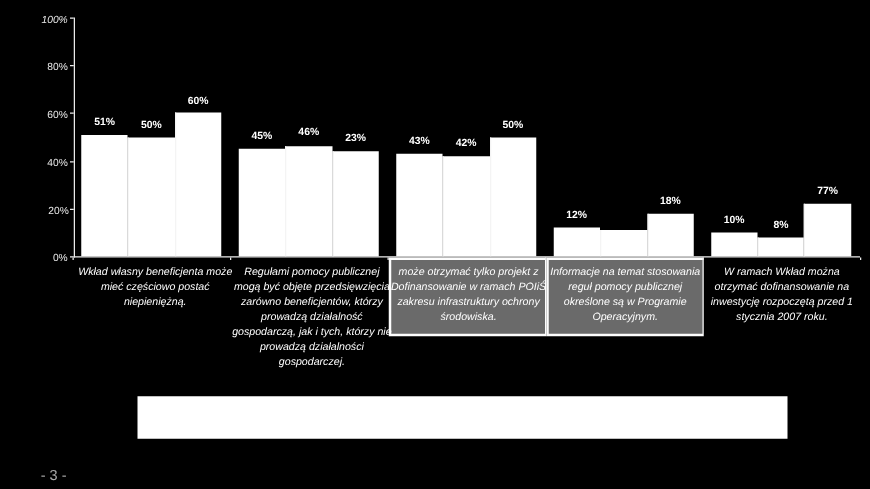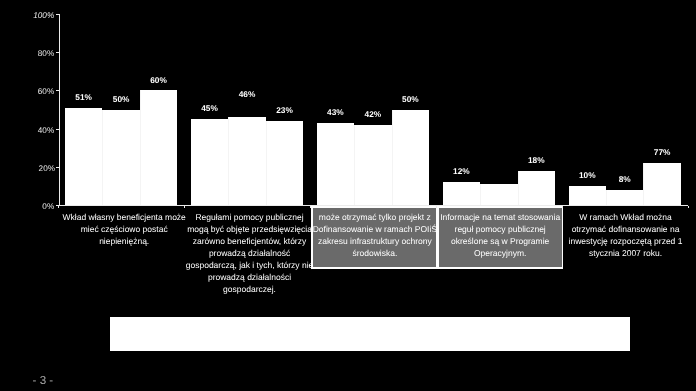--- a/index.html
+++ b/index.html
@@ -31,21 +31,21 @@
   .bar-label{
     position:absolute;color:#ffffff;font-weight:bold;font-size:8.3px;
     line-height:8.3px;text-align:center;white-space:nowrap;
   }
 
   .highlight{position:absolute;background:#fdfdfd;}
   .highlight-fill{position:absolute;background:#6a6a6a;}
 
   .cat-label{
     position:absolute;color:#ffffff;font-size:8.5px;line-height:12.1px;
-    text-align:center;white-space:nowrap;
+    text-align:center;white-space:nowrap;font-style:italic;
   }
   .cat-line{white-space:nowrap;}
 
   
   .white-box{position:absolute;background:#ffffff;}
   .page-num{position:absolute;color:#a9a9a9;font-size:11.6px;line-height:11.6px;white-space:nowrap;}
 </style>
 </head>
 <body>
 
@@ -88,21 +88,21 @@
         <div class="tick" style="left: 58px; top: 206.3px; width: 1.2px; height: 2.2px;"></div>
         <div class="tick" style="left: 183.9px; top: 206.3px; width: 1.2px; height: 2.2px;"></div>
         <div class="cat-label" style="left: 55.2px; top: 210.9px; width: 138px;">
           <div class="cat-line">Wkład własny beneficjenta może</div>
           <div class="cat-line">mieć częściowo postać</div>
           <div class="cat-line">niepieniężną.</div>
         </div>
         <div class="bar" style="left: 190.8px; top: 119.06px; width: 37.47px; height: 86.04px;"></div>
         <div class="bar-label" style="left: 178.8px; top: 104.26px; width: 61.47px;">45%</div>
         <div class="bar sep" style="left: 228.27px; top: 117.148px; width: 37.47px; height: 87.952px;"></div>
-        <div class="bar-label" style="left: 216.27px; top: 90px; width: 61.47px;">46%</div>
+        <div class="bar-label" style="left: 216.27px; top: 101px; width: 61.47px;">46%</div>
         <div class="bar sep" style="left: 265.74px; top: 120.972px; width: 37.47px; height: 84.128px;"></div>
         <div class="bar-label" style="left: 253.74px; top: 106.172px; width: 61.47px;">23%</div>
         <div class="tick" style="left: 309.8px; top: 206.3px; width: 1.2px; height: 2.2px;"></div>
         <div class="cat-label" style="left: 180.525px; top: 210.9px; width: 138px;">
           <div class="cat-line">Regułami pomocy publicznej</div>
           <div class="cat-line">mogą być objęte przedsięwzięcia</div>
           <div class="cat-line">zarówno beneficjentów, którzy</div>
           <div class="cat-line">prowadzą działalność</div>
           <div class="cat-line">gospodarczą, jak i tych, którzy nie</div>
           <div class="cat-line">prowadzą działalności</div>

